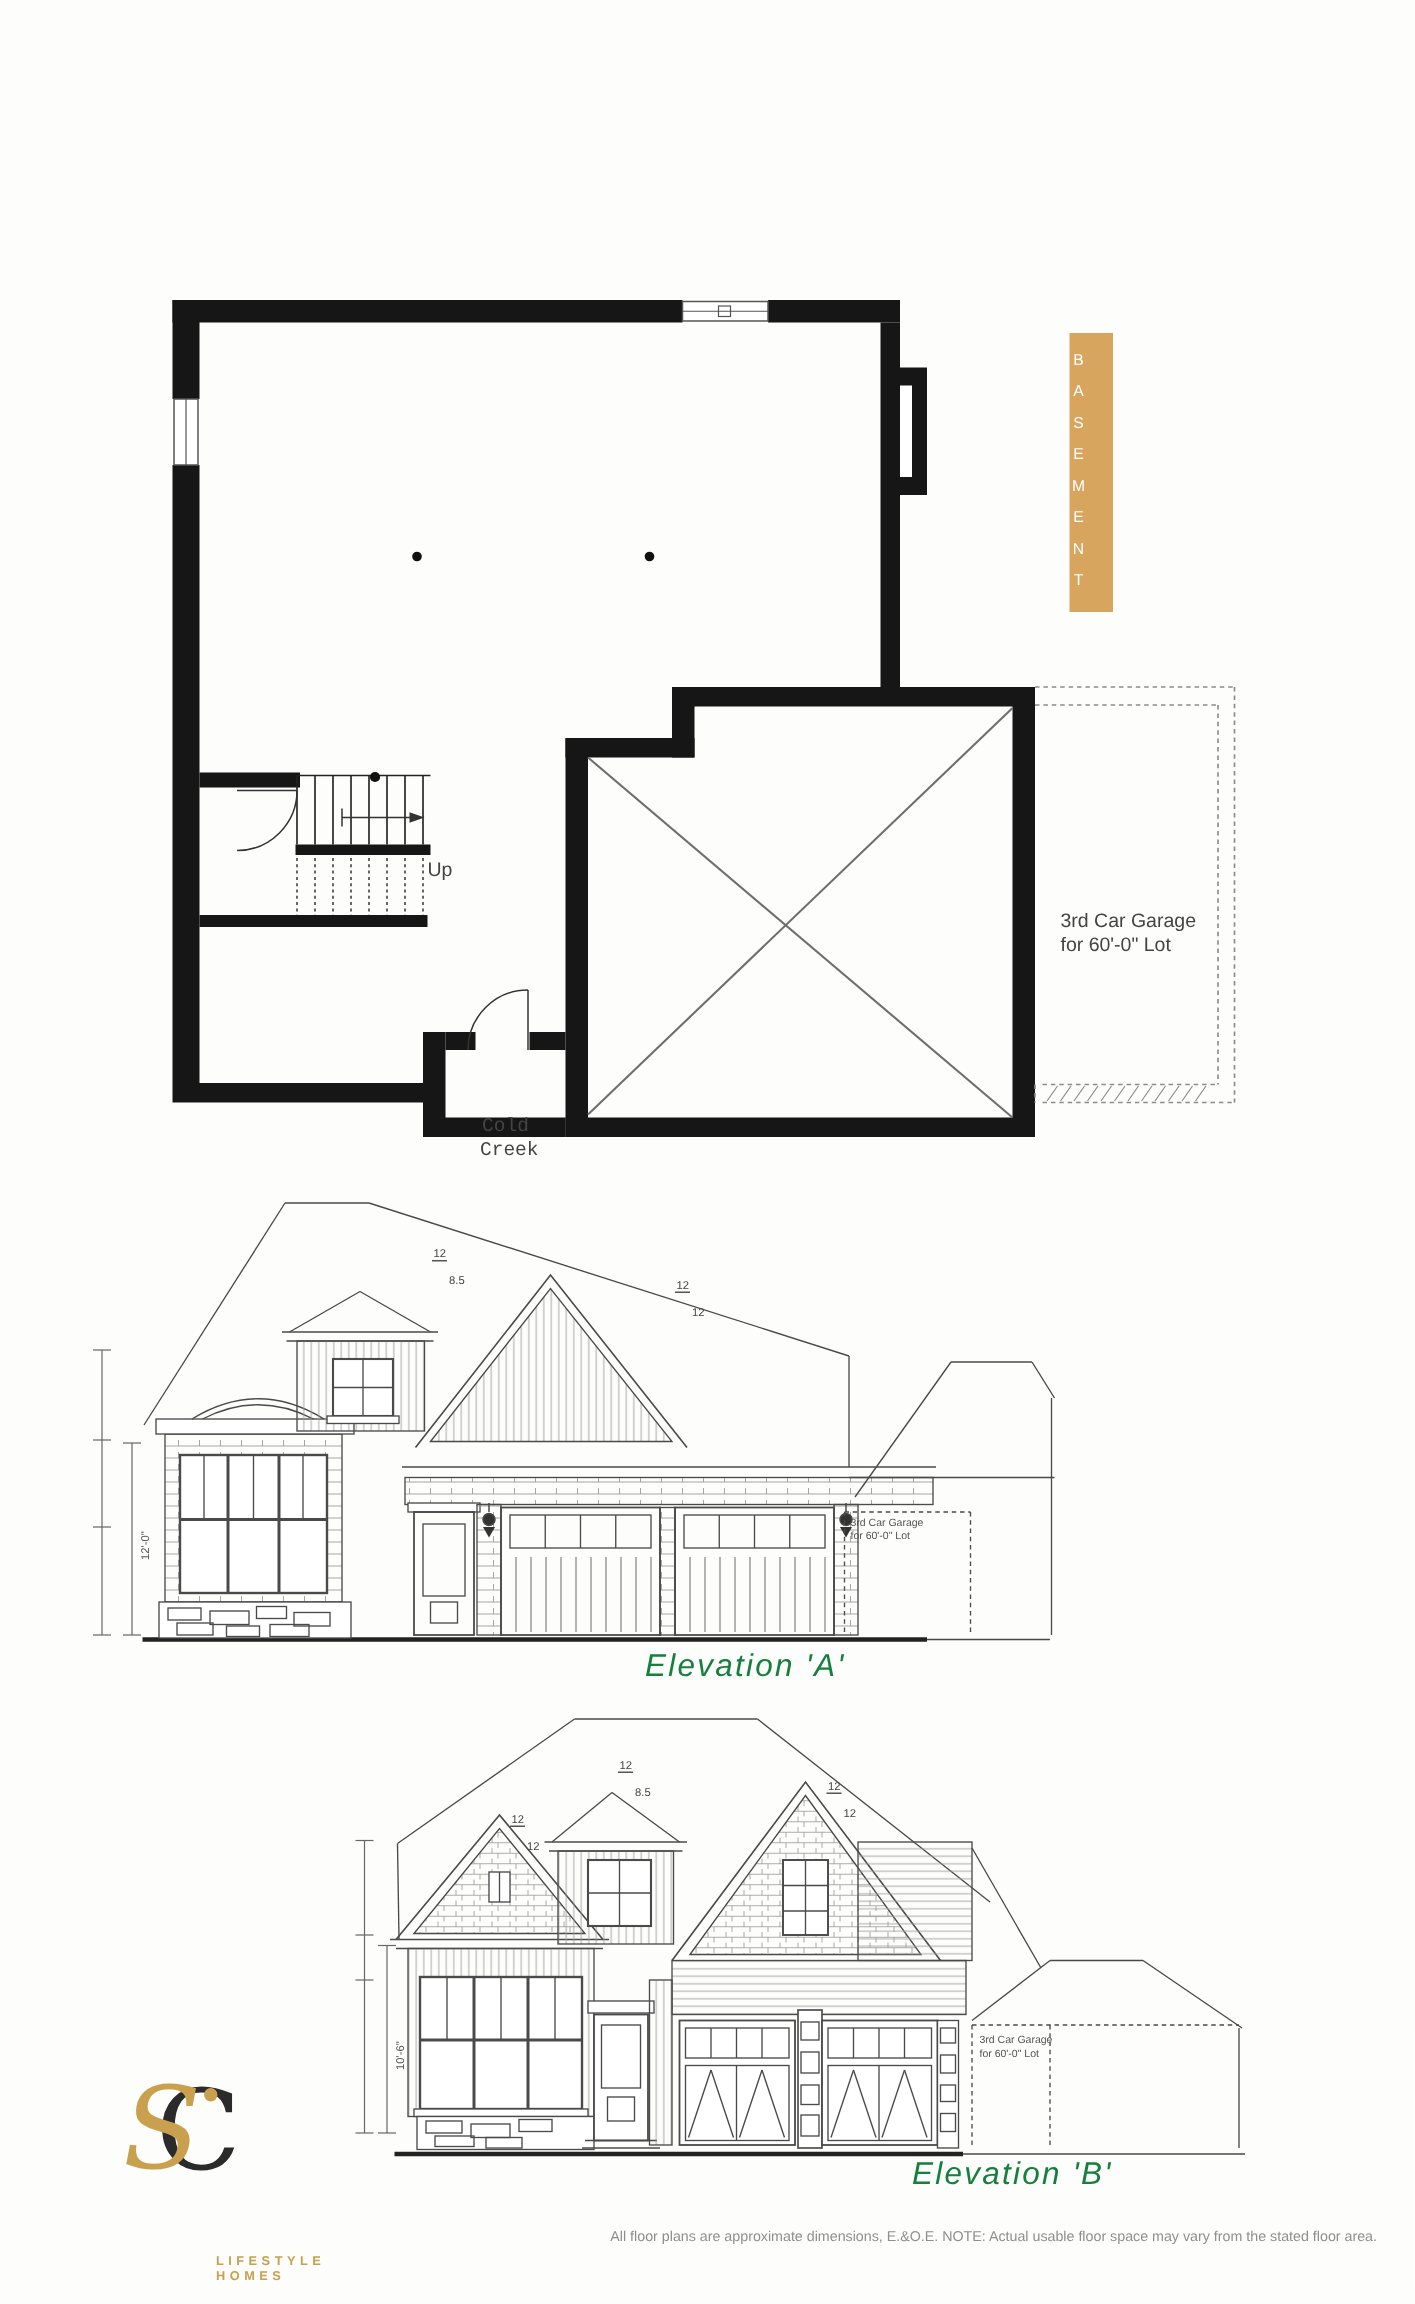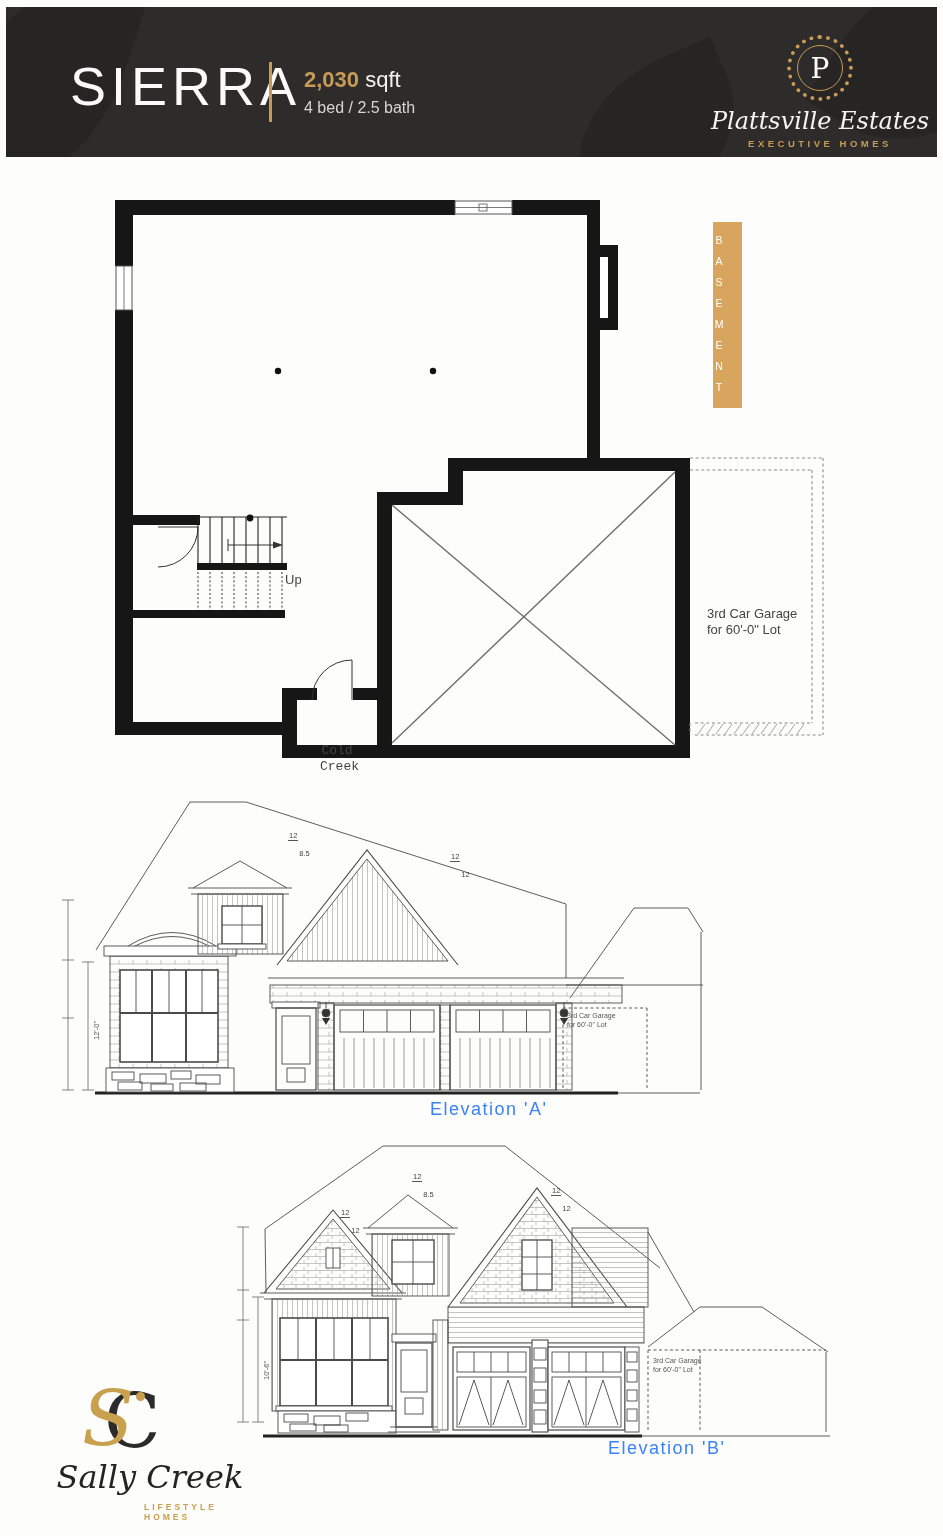--- a/index.html
+++ b/index.html
@@ -22,21 +22,21 @@
   #brand-name{margin-top:6px;font-family:"DejaVu Serif",serif;font-style:italic;font-size:24px;color:#f5f4f2;}
   #brand-tag{margin-top:3px;font-size:9.5px;letter-spacing:3.5px;color:#c89a55;font-weight:bold;}
   
   #basement-tab{position:absolute;left:713px;top:222px;width:29px;height:186px;background:#d8a55f;
       color:#fff;font-size:10.5px;letter-spacing:9px;writing-mode:vertical-lr;text-orientation:upright;
       text-align:center;padding-top:6px;box-sizing:border-box;}
   
   .lbl{position:absolute;color:#333;white-space:nowrap;}
   .plan-lbl{font-size:13px;color:#444;line-height:1.25;margin-top:34px;}
   .tiny-lbl{font-size:7px;color:#555;line-height:1.3;}
-  .caption{font-size:18px;letter-spacing:1.5px;color:#3b82f6;}
+  .caption{font-size:21px;letter-spacing:1.5px;color:#15803d;font-style:italic;}
   .dim-txt{font-size:7.5px;color:#555;transform:rotate(-90deg);transform-origin:left top;}
   .pitch{display:flex;align-items:flex-start;font-size:7.5px;color:#444;}
   .pitch .pnum{border-bottom:1px solid #555;padding:0 1px;}
   .pitch .pval{margin-top:18px;margin-left:1px;}
   
   #sc-logo{position:absolute;left:40px;top:1378px;width:220px;height:140px;}
   #sc-c{position:absolute;left:64px;top:0px;font-family:"DejaVu Serif",serif;font-size:74px;color:#2b2b2b;}
   #sc-s{position:absolute;left:42px;top:-4px;font-family:"DejaVu Serif",serif;font-style:italic;
         font-size:76px;color:#c9a04e;}
   #sc-dot{position:absolute;left:96px;top:14px;width:9px;height:9px;border-radius:50%;background:#c9a04e;}
@@ -44,36 +44,20 @@
         font-family:"DejaVu Serif",serif;font-style:italic;font-size:32px;color:#232323;}
   #sc-tag{position:absolute;left:60px;top:124px;font-size:8.5px;letter-spacing:3px;color:#c9a04e;font-weight:bold;padding-left:44px;}
   #disclaimer{position:absolute;right:25px;top:1486px;width:620px;text-align:right;
         font-size:9.5px;line-height:1.3;color:#8f8f8f;}
   svg{position:absolute;left:0;top:0;}
 </style>
 </head>
 <body>
 <div id="page">
 
-  <div id="header">
-    <div class="leaf" style="left:-40px;top:-30px;width:150px;height:220px;transform:rotate(18deg);"></div>
-    <div class="leaf" style="left:560px;top:60px;width:180px;height:140px;transform:rotate(-24deg);"></div>
-    <div class="leaf" style="left:840px;top:-50px;width:160px;height:200px;transform:rotate(32deg);"></div>
-    <div id="model-name">SIERRA</div>
-    <div id="hdr-divider" style="background: rgb(200, 154, 85);"></div>
-    <div id="sqft-line"><b id="sqft-val" style="color: rgb(200, 154, 85);">2,030</b> <span>sqft</span></div>
-    <div id="specs-line">4 bed / 2.5 bath</div>
-    <div id="brand">
-      <div id="wreath">
-        <div id="wreath-inner">P</div>
-      </div>
-      <div id="brand-name">Plattsville Estates</div>
-      <div id="brand-tag">EXECUTIVE HOMES</div>
-    </div>
-  </div>
 
   <svg width="943" height="1536" viewBox="0 0 943 1536">
     <defs>
       <pattern id="pbrick" patternUnits="userSpaceOnUse" width="14" height="8">
         <path d="M0,4 H14 M7,0 V4" stroke="#9d9d9d" stroke-width="0.6" fill="none"></path>
       </pattern>
       <pattern id="pvert" patternUnits="userSpaceOnUse" width="5" height="8">
         <path d="M2.5,0 V8" stroke="#9d9d9d" stroke-width="0.6" fill="none"></path>
       </pattern>
       <pattern id="phoriz" patternUnits="userSpaceOnUse" width="8" height="5">
@@ -478,18 +462,18 @@
     <div>3rd Car Garage</div>
     <div>for 60'-0" Lot</div>
   </div>
   <div class="lbl dim-txt" style="left:262px;top:1380px;">10'-6"</div>
   <div class="lbl caption" style="left:608px;top:1438px;">Elevation 'B'</div>
 
   <div id="sc-logo">
     <div id="sc-c">C</div>
     <div id="sc-s">S</div>
     <div id="sc-dot"></div>
-    <div id="sc-name">Sally Creek</div>
     <div id="sc-tag">LIFESTYLE HOMES</div>
   </div>
   <div id="disclaimer">
+    <div>All floor plans are approximate dimensions, E.&amp;O.E. NOTE: Actual usable floor space may vary from the stated floor area.</div>
   </div>
 </div>
 
 </body></html>

